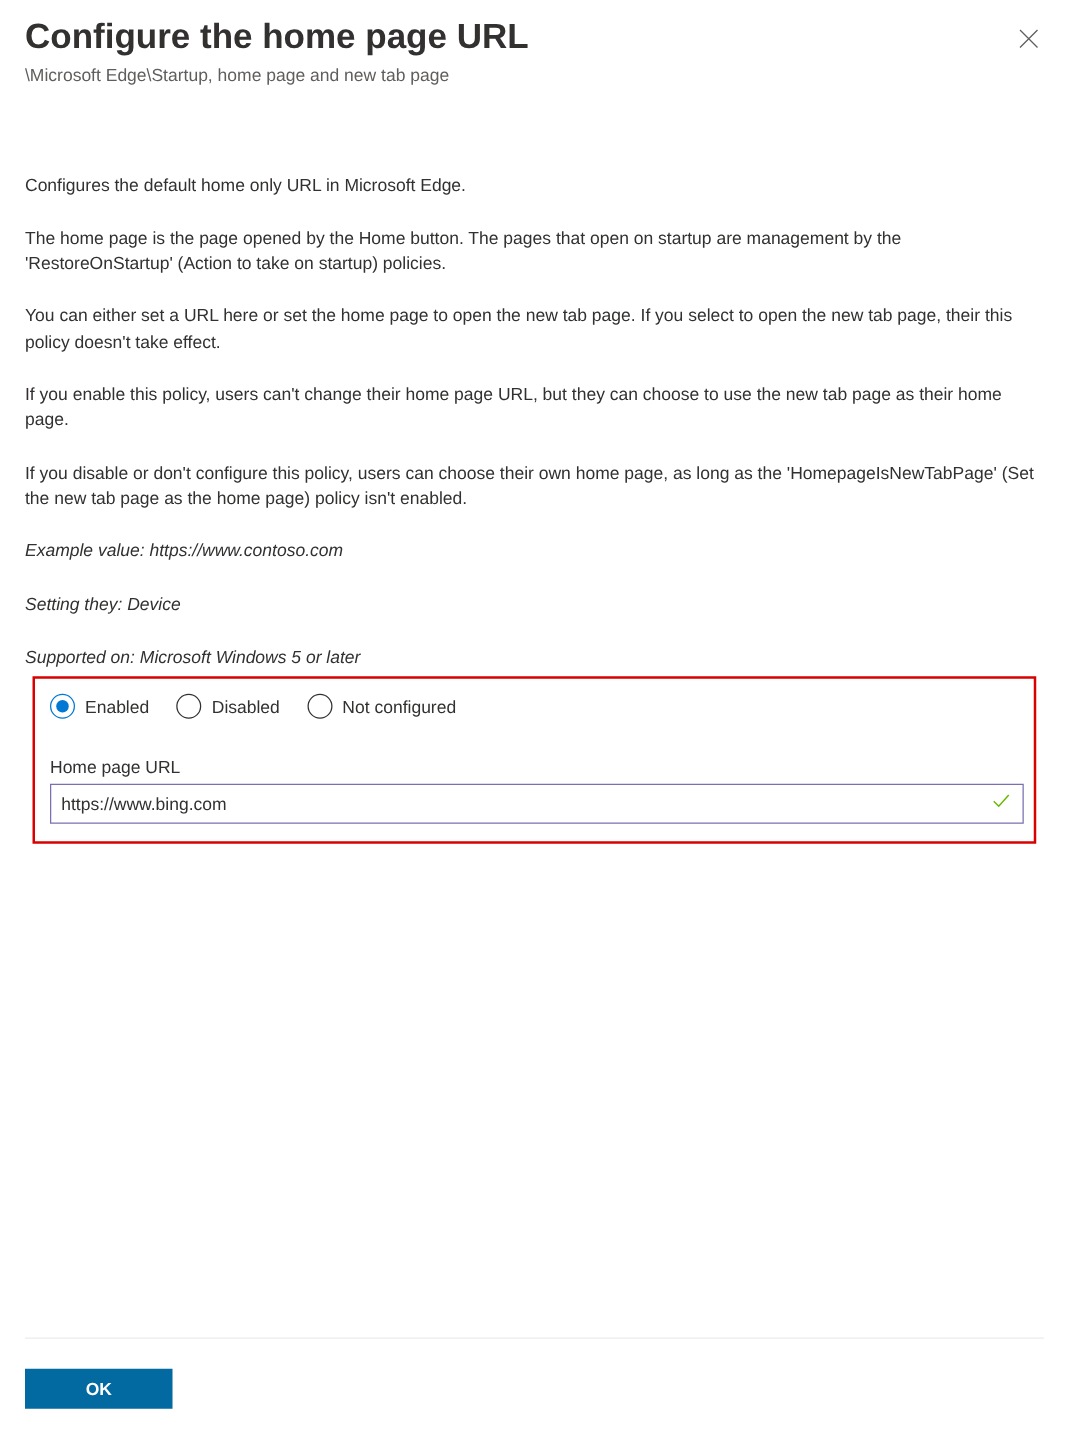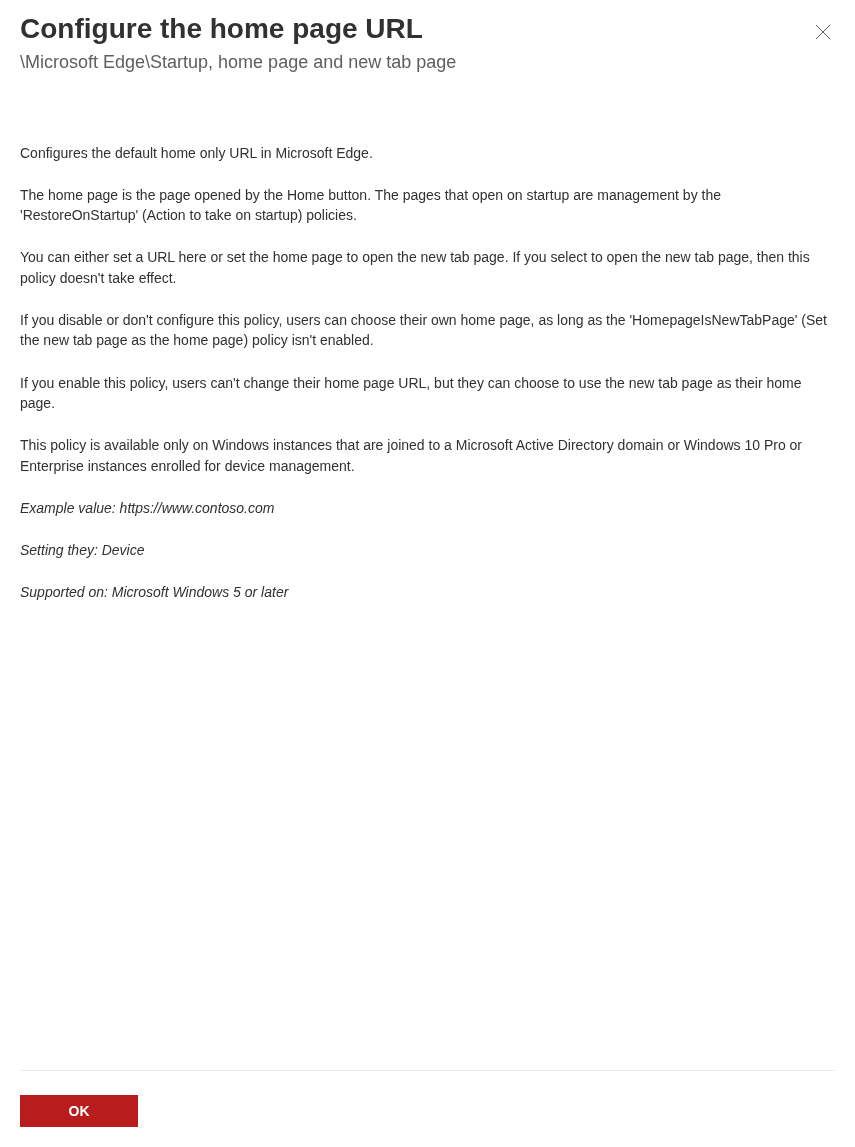--- a/index.html
+++ b/index.html
@@ -26,21 +26,21 @@
       line-height: 1.2;
     }
     .close-x {
       font-size: 20px;
       color: #605e5c;
       cursor: pointer;
       padding: 4px;
       margin-top: 6px;
     }
     .breadcrumb {
-      font-size: 18px;
+      font-size: 14px;
       color: #605e5c;
       margin-top: 6px;
     }
     .description {
       margin-top: 70px;
       font-size: 14px;
       line-height: 1.45;
       color: #323130;
     }
     .description p { margin-bottom: 22px; }
@@ -130,21 +130,21 @@
       width: 100%;
       padding: 0 20px;
     }
     .divider {
       border: none;
       border-top: 1px solid #edebe9;
       margin-bottom: 24px;
       width: 100%;
     }
     .ok-button {
-      background: #b91c1c;
+      background: #0369a1;
       color: #fff;
       border: none;
       height: 32px;
       width: 118px;
       font-size: 14px;
       font-weight: 600;
       cursor: pointer;
       font-family: inherit;
     }
   </style>
@@ -160,27 +160,52 @@
     <div class="close-x">
       <svg width="16" height="16" viewBox="0 0 16 16">
           <path d="M1 1 L15 15 M15 1 L1 15" stroke="#605e5c" stroke-width="1" fill="none"></path>
         </svg>
     </div>
   </div>
 
   <div class="description">
     <p>Configures the default home only URL in Microsoft Edge.</p>
     <p>The home page is the page opened by the Home button. The pages that open on startup are management by the 'RestoreOnStartup' (Action to take on startup) policies.</p>
-    <p>You can either set a URL here or set the home page to open the new tab page. If you select to open the new tab page, then this policy doesn't take effect.</p>
+    <p>You can either set a URL here or set the home page to open the new tab page. If you select to open the new tab page, their this policy doesn't take effect.</p>
+    <p>If you enable this policy, users can't change their home page URL, but they can choose to use the new tab page as their home page.</p>
     <p>If you disable or don't configure this policy, users can choose their own home page, as long as the 'HomepageIsNewTabPage' (Set the new tab page as the home page) policy isn't enabled.</p>
-    <p>If you enable this policy, users can't change their home page URL, but they can choose to use the new tab page as their home page.</p>
-    <p>This policy is available only on Windows instances that are joined to a Microsoft Active Directory domain or Windows 10 Pro or Enterprise instances enrolled for device management.</p>
     <p class="meta-line">Example value: https://www.contoso.com</p>
     <p class="meta-line">Setting they: Device</p>
     <p class="meta-line" style="margin-bottom:6px">Supported on: Microsoft Windows 5 or later</p>
   </div>
 
+  <div class="highlight-box">
+    <div class="radio-row">
+      <div class="radio-item">
+        <div class="radio-circle selected"></div>
+        <span class="radio-label">Enabled</span>
+      </div>
+      <div class="radio-item">
+        <div class="radio-circle"></div>
+        <span class="radio-label">Disabled</span>
+      </div>
+      <div class="radio-item">
+        <div class="radio-circle"></div>
+        <span class="radio-label">Not configured</span>
+      </div>
+    </div>
+
+    <div class="field-label">Home page URL</div>
+    <div class="text-input-wrap">
+      <input class="text-input" type="text" value="https://www.bing.com" style="">
+      <span class="check-icon">
+        <svg width="16" height="16" viewBox="0 0 16 16">
+            <path d="M2 8 L6 12 L14 3" stroke="#6bb700" stroke-width="1.2" fill="none"></path>
+          </svg>
+      </span>
+    </div>
+  </div>
 </div>
 
 <div class="footer">
   <hr class="divider">
   <button class="ok-button">OK</button>
 </div>
 
 </body></html>

